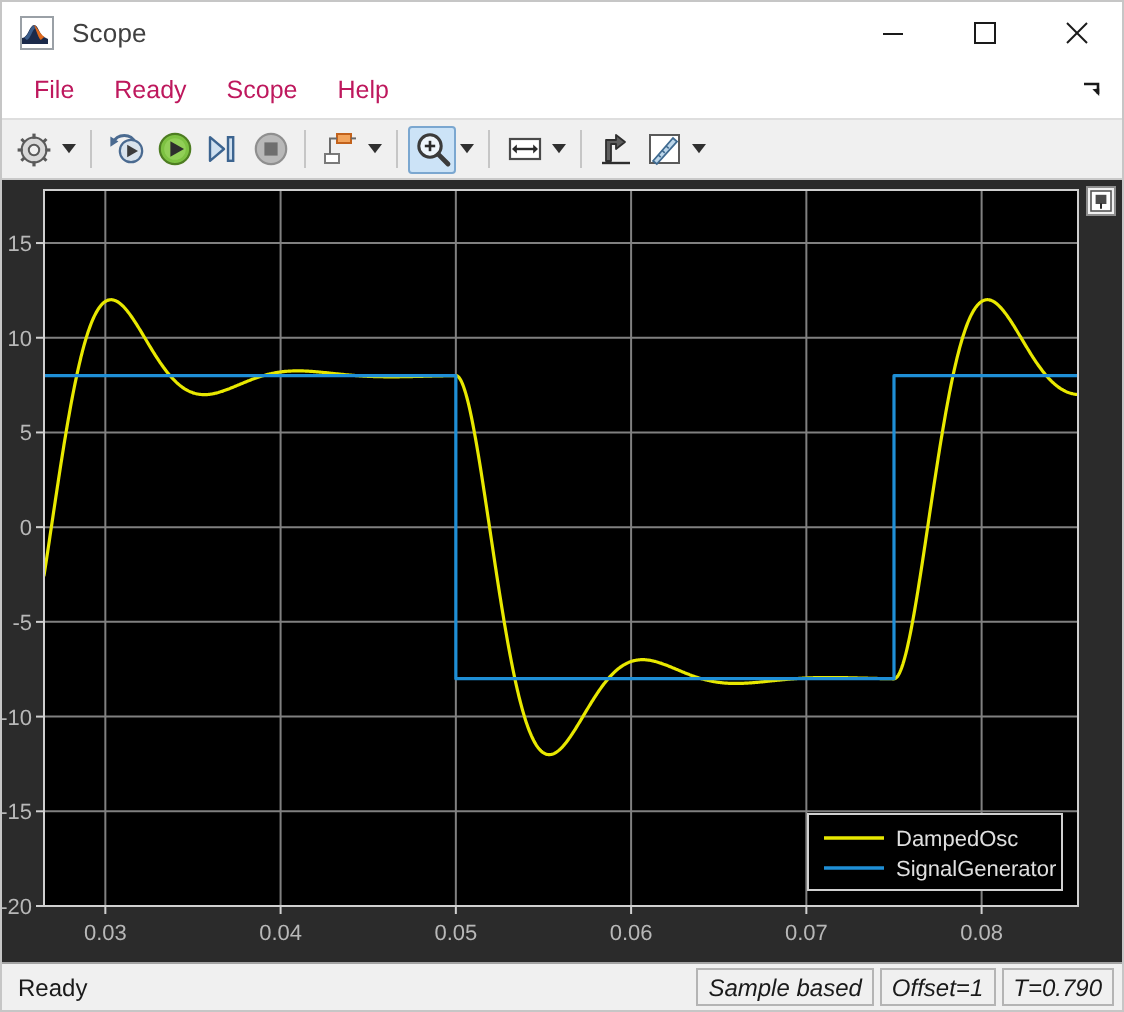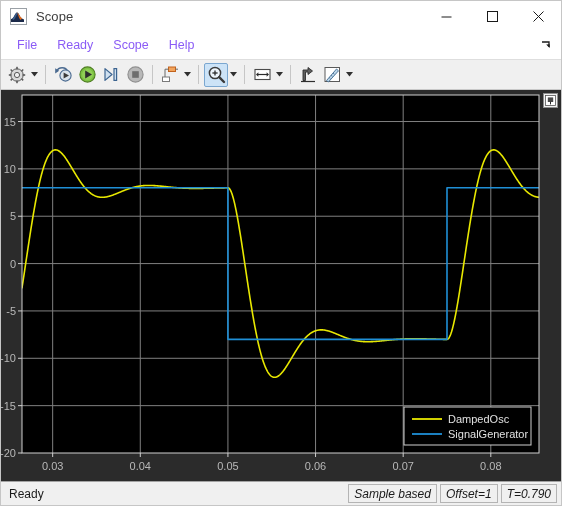--- a/index.html
+++ b/index.html
@@ -42,21 +42,21 @@
   .win-btn svg{display:block;}
   
   .menubar{
     height:26px;flex:0 0 26px;
     background:#ffffff;
     display:flex;align-items:center;
     position:relative;
     border-bottom:1px solid #ffffff;
   }
   .menu-item{
-    font-size:12.5px;color:#8b5cf6;
+    font-size:12.5px;color:#be185d;
     padding:3px 9px;margin-left:2px;
     cursor:default;
   }
   .menu-item:first-child{margin-left:7px;}
   .menu-overflow{
     position:absolute;right:8px;top:6px;
     width:14px;height:14px;
   }
   
   .toolbar{

